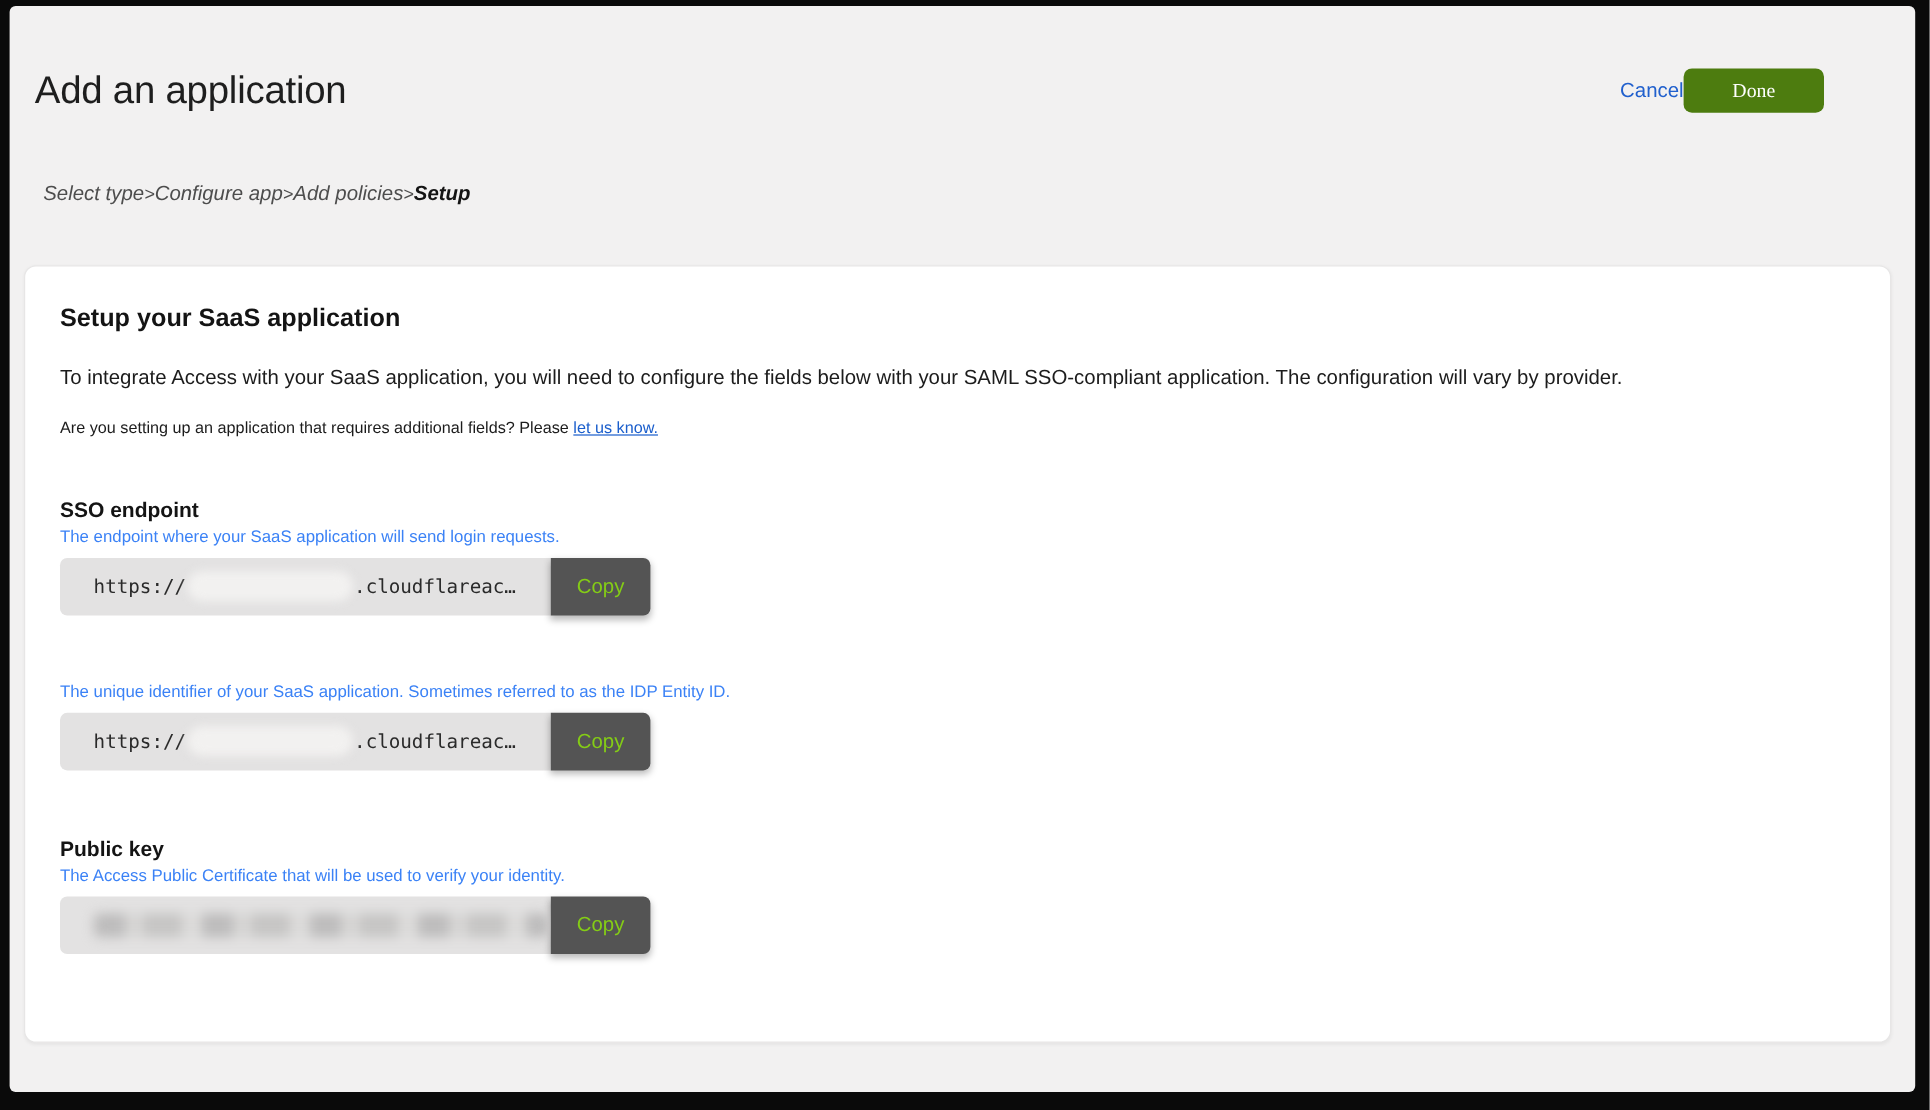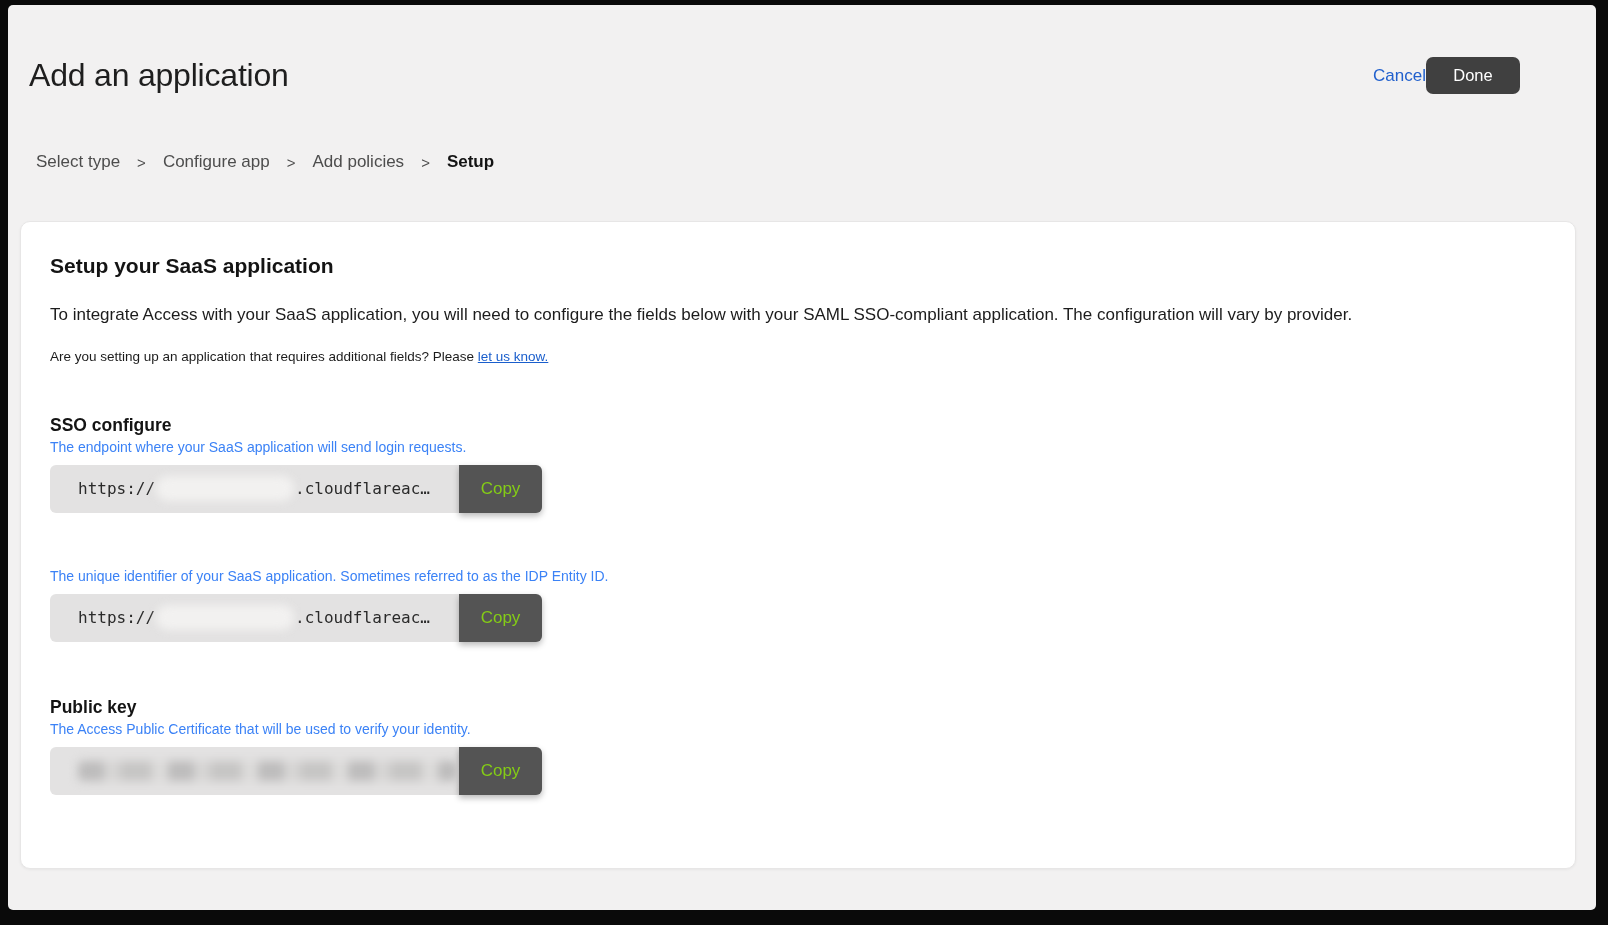--- a/index.html
+++ b/index.html
@@ -34,36 +34,36 @@
     letter-spacing: -0.2px;
   }
   .header-actions { display: flex; align-items: center; }
   .cancel-link {
     background: none; border: none; cursor: pointer;
     font-family: "Liberation Sans", sans-serif;
     font-size: 17px;
     color: #2160cd;
   }
   .done-button {
-    background: #404040;
+    background: #4d7c0f;
     color: #ffffff;
     border: none; cursor: pointer;
-    font-family: Liberation Sans, sans-serif;
+    font-family: Liberation Serif, serif;
     font-size: 16.5px;
-    width: 94px; height: 37px;
+    width: 117px; height: 37px;
     border-radius: 7px;
   }
 
   
   .breadcrumb {
     display: flex; align-items: center;
-    gap: 17px;
     margin: 58px 0 0 28px;
     font-size: 17px;
     color: #4d4d4d;
+    font-style: italic;
   }
   .crumb { cursor: pointer; }
   .crumb.active { font-weight: 700; color: #141414; cursor: default; }
   .crumb-sep { color: #4d4d4d; font-size: 15px; }
 
   
   .card {
     margin: 49px 20px 0 12px;
     background: #ffffff;
     border: 1px solid #e7e6e6;
@@ -184,21 +184,21 @@
     <span class="crumb-sep">&gt;</span>
     <span class="crumb active">Setup</span>
   </nav>
 
   <section class="card">
     <h2 class="card-heading">Setup your SaaS application</h2>
     <p class="card-intro">To integrate Access with your SaaS application, you will need to configure the fields below with your SAML SSO-compliant application. The configuration will vary by provider.</p>
     <p class="card-note"><span>Are you setting up an application that requires additional fields? Please </span><a>let us know.</a></p>
 
     <div class="section">
-      <div class="section-label">SSO configure</div>
+      <div class="section-label">SSO endpoint</div>
       <div class="section-desc">The endpoint where your SaaS application will send login requests.</div>
       <div class="field-row">
         <div class="field-value">
           <span>https://</span>
           <span class="blur-mid"></span>
           <span>.cloudflareac…</span>
         </div>
         <button class="copy-button">Copy</button>
       </div>
     </div>

